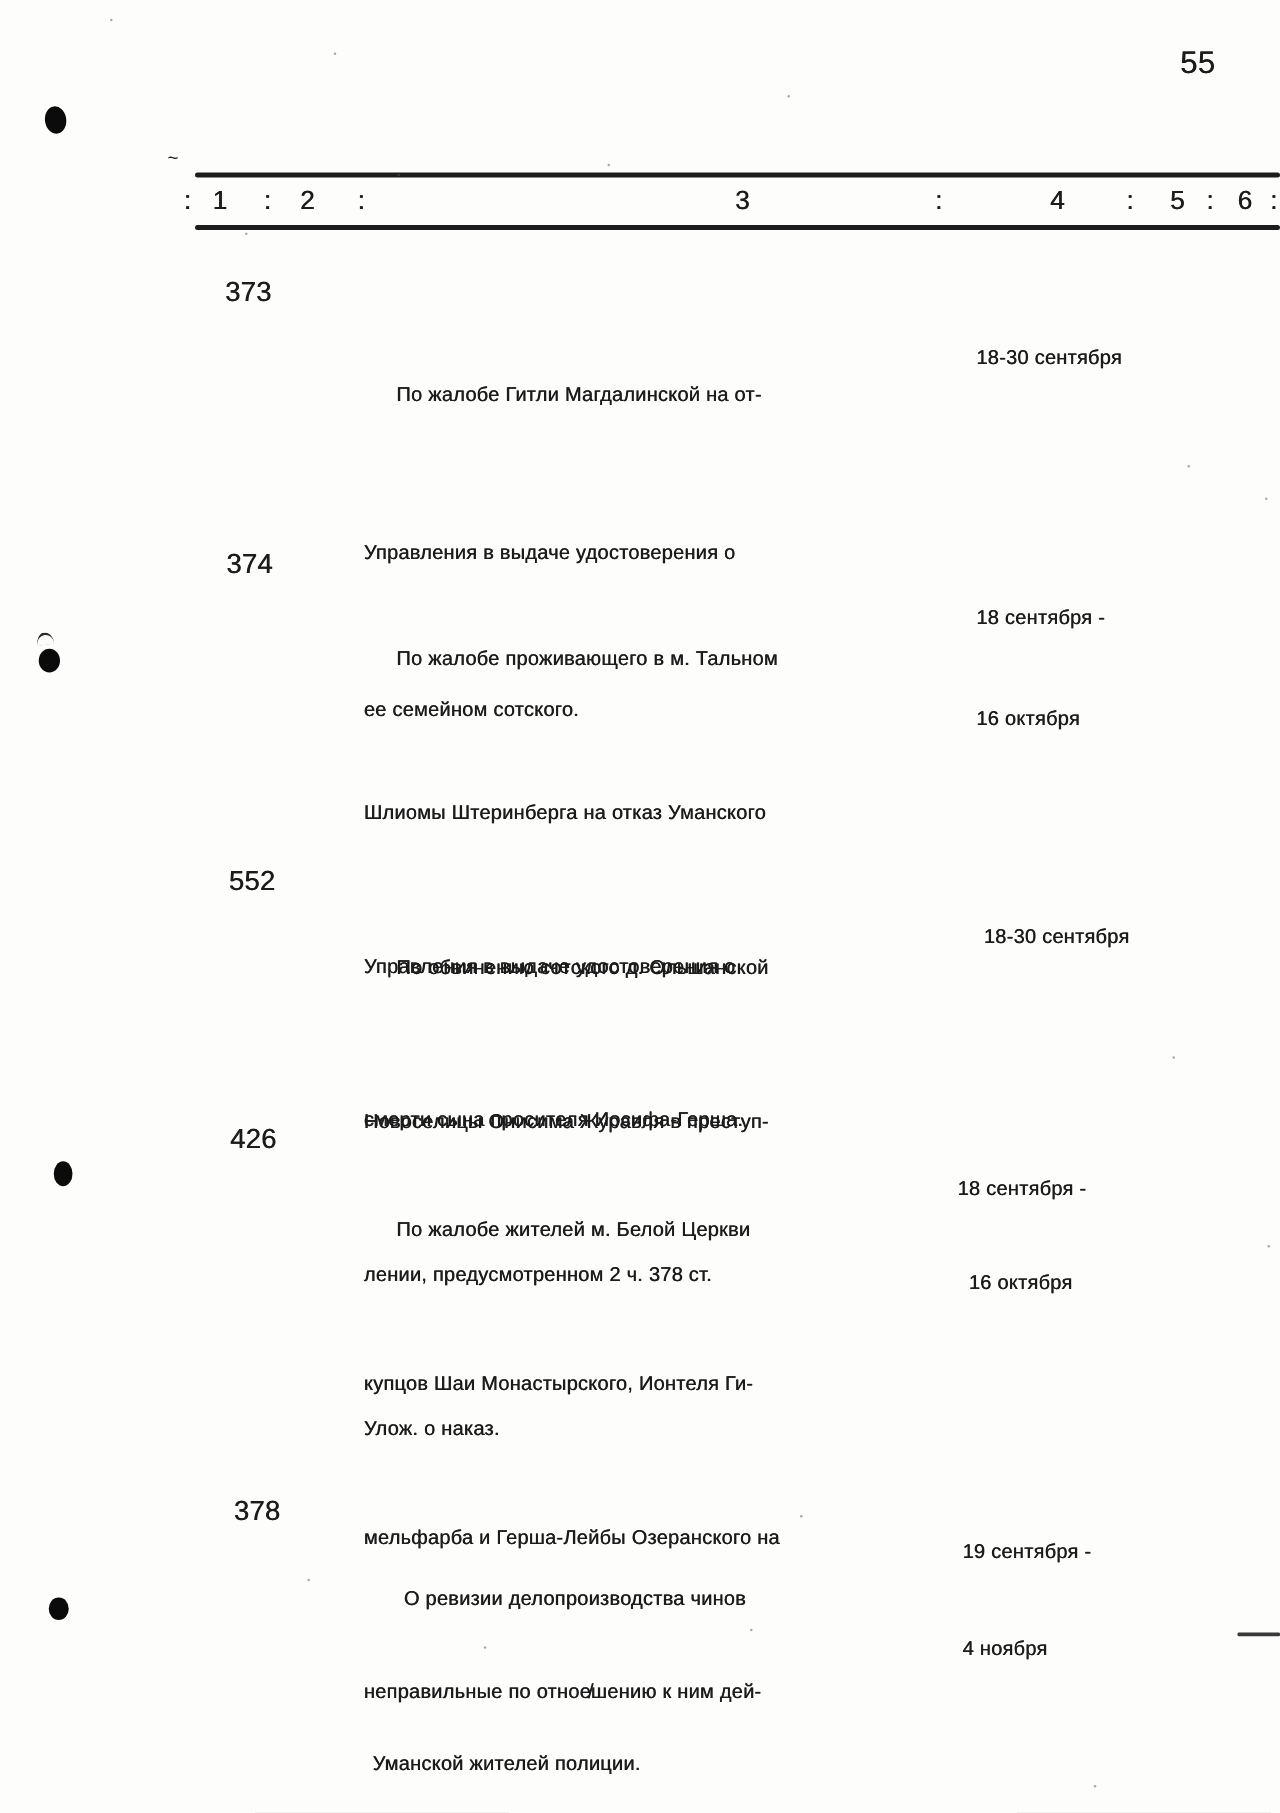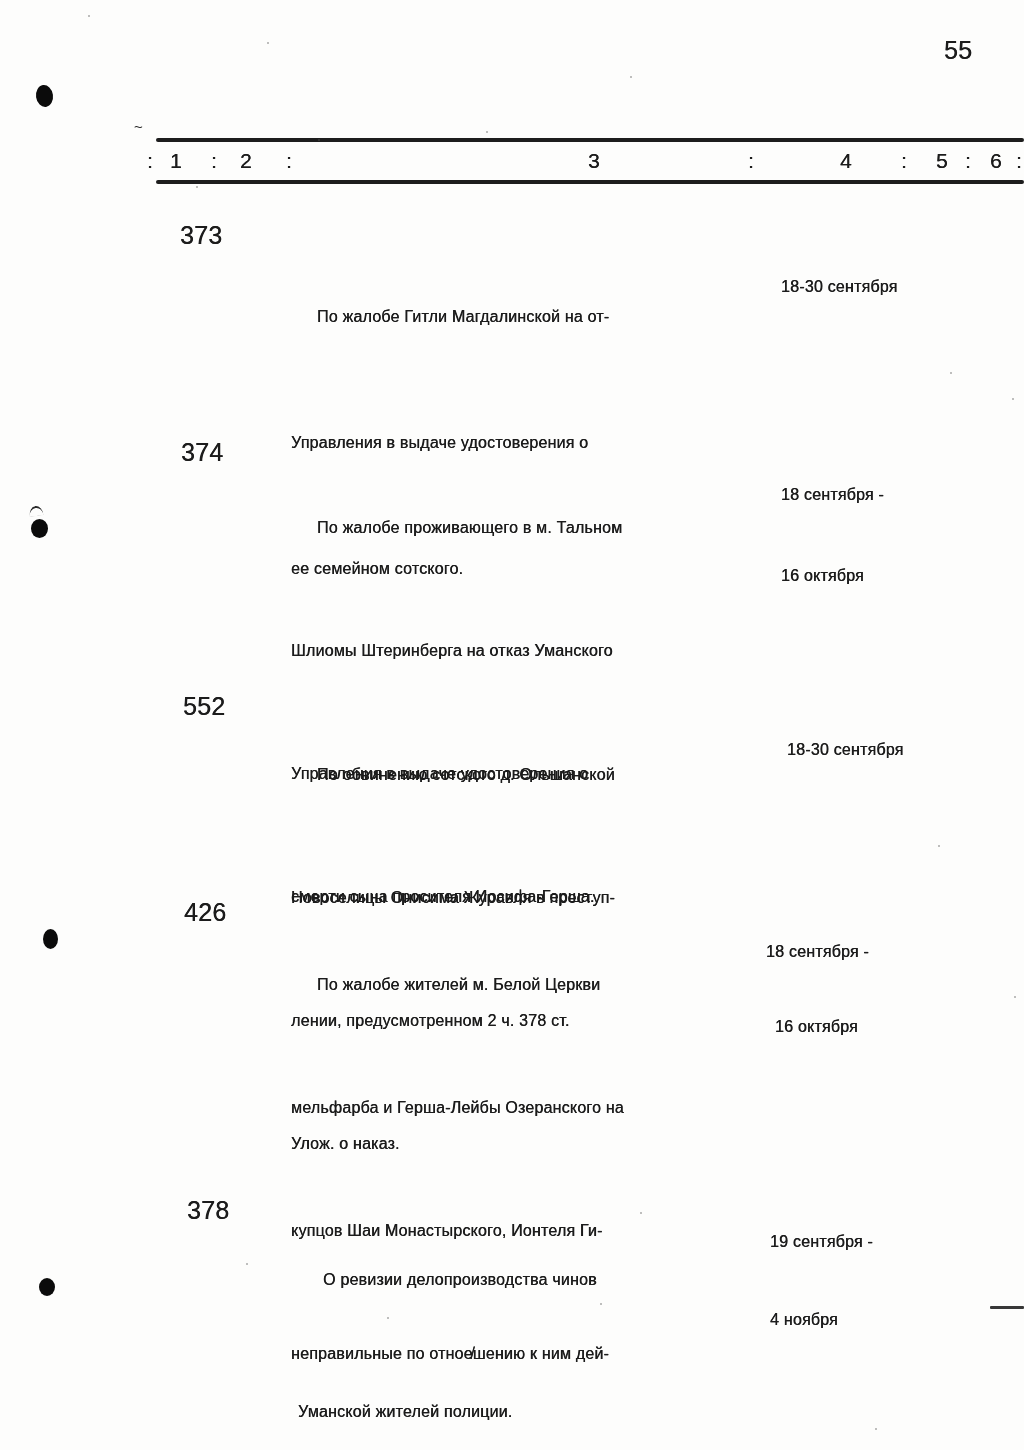--- a/index.html
+++ b/index.html
@@ -23,21 +23,21 @@
   }
   .pageno { font-size: 25px; }
   .colhead { font-size: 21px; top: 149px; }
   .rule {
     position: absolute;
     left: 156px;
     width: 868px;
     background: #1d1d1d;
     border-radius: 2px;
   }
-  .entry-num { font-size: 25px; }
+  .entry-num { font-size: 22px; }
   .textblock .line { white-space: pre; }
   .textblock .line.first { text-indent: 26px; }
   .dateblock .line { white-space: pre; }
   .ink-dot {
     position: absolute;
     background: #0b0b0b;
     border-radius: 50%;
   }
   .stray-arc {
     position: absolute;
@@ -128,22 +128,22 @@
     </div>
     <div class="tw dateblock" style="left:787px; top:682px; line-height:27px">
       <div class="line">18-30 сентября</div>
     </div>
   </section>
 
   <section>
     <div class="tw entry-num" style="left:184px; top:898px">426</div>
     <div class="tw textblock" style="left:291px; top:882px; line-height:41px">
       <div class="line first">По жалобе жителей м. Белой Церкви</div>
+      <div class="line">купцов Шаи Монастырского, Ионтеля Ги-</div>
       <div class="line">мельфарба и Герша-Лейбы Озеранского на</div>
-      <div class="line">купцов Шаи Монастырского, Ионтеля Ги-</div>
       <div class="line">неправильные по отное̸шению к ним дей-</div>
       
       
     </div>
     <div class="tw dateblock" style="left:766px; top:889px; line-height:25px">
       <div class="line">18 сентября -</div>
       <div class="line" style="text-indent:9px">16 октября</div>
     </div>
   </section>
 

